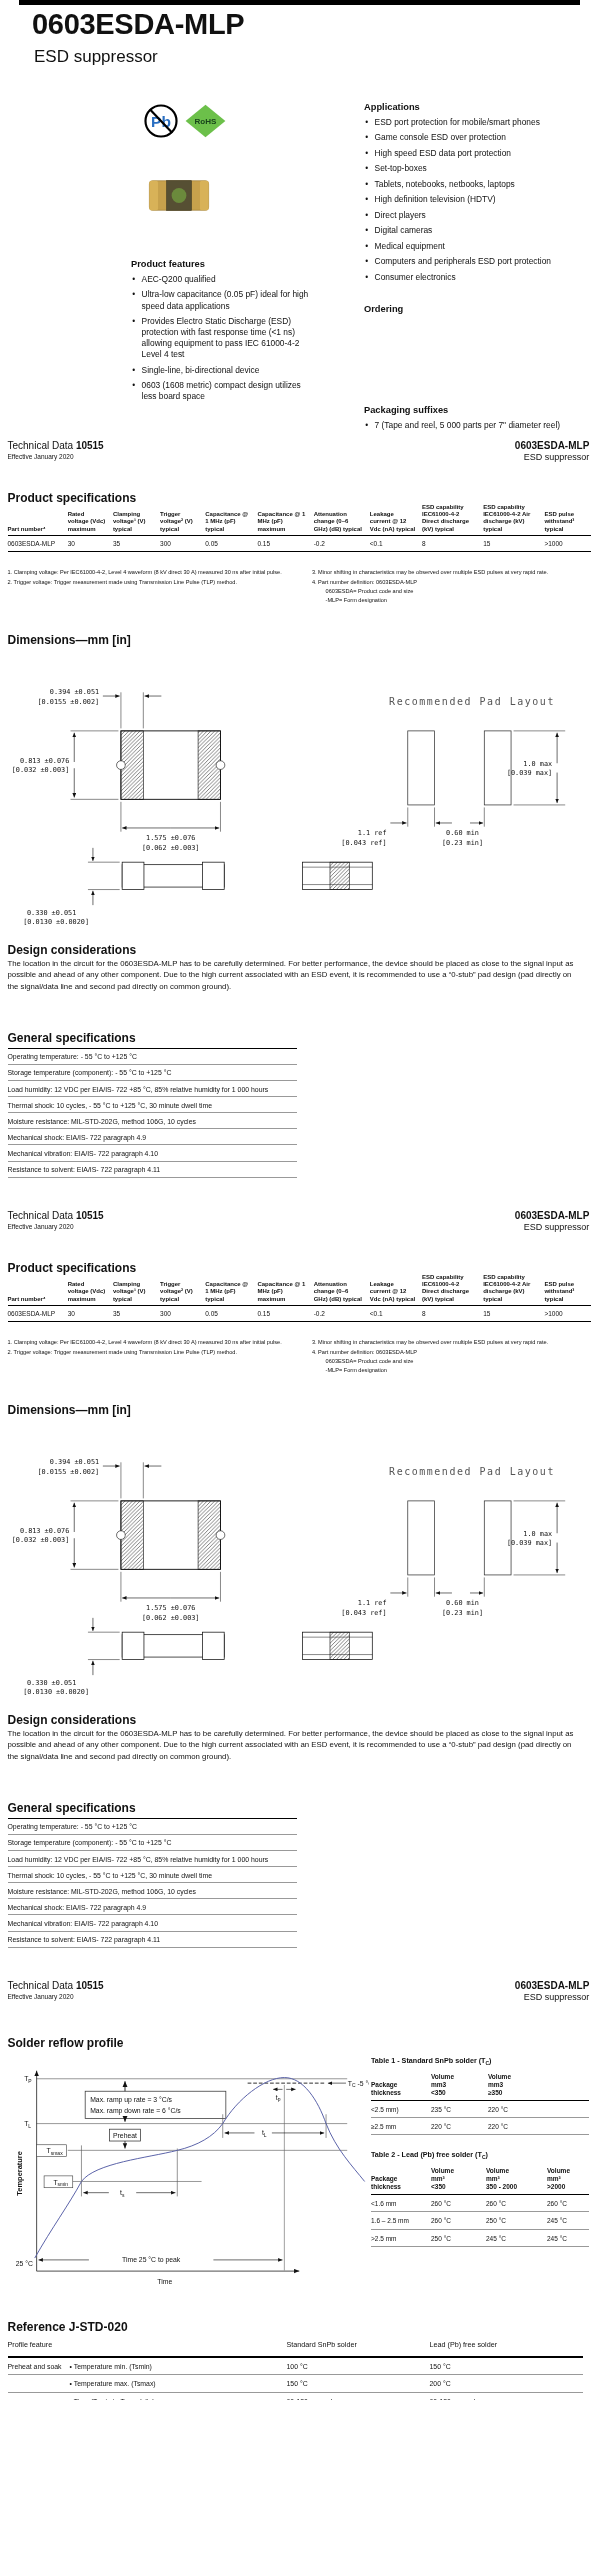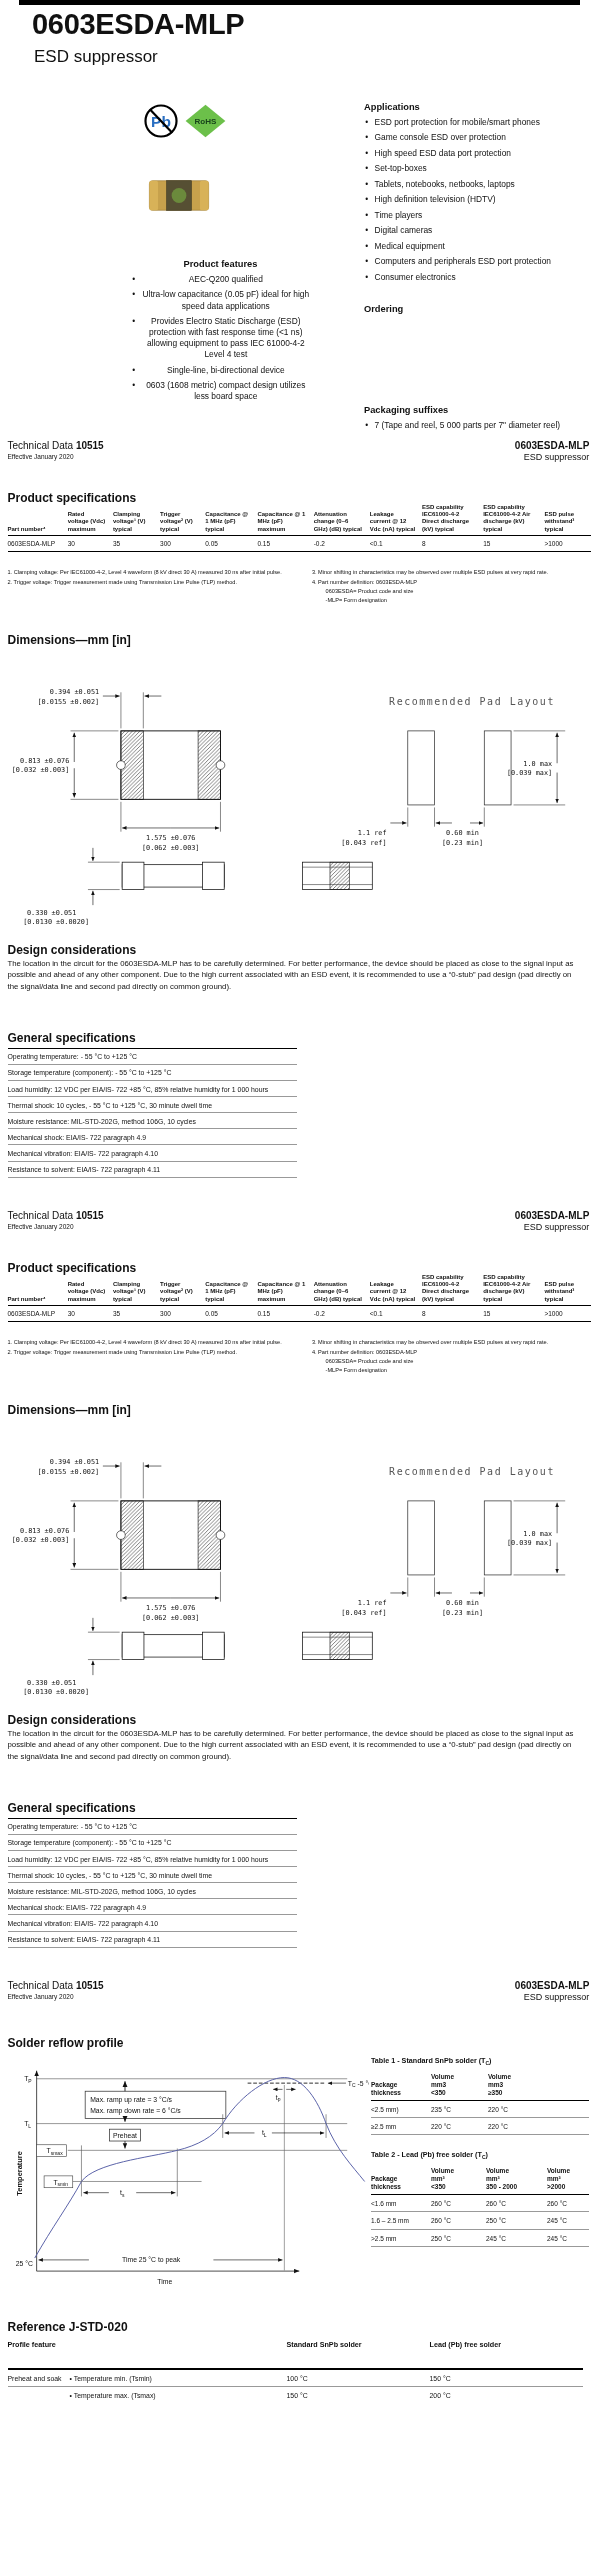--- a/index.html
+++ b/index.html
@@ -7,21 +7,21 @@
          font-family:"Liberation Sans",sans-serif;color:#111;overflow:hidden;}
   section{position:absolute;left:0;width:598px;}
 
   
   .cover{top:0;height:411px;}
   .topbar{position:absolute;left:18.7px;top:0;width:561px;height:5px;background:#000;}
   .title{position:absolute;left:32px;top:7.5px;font-size:29px;font-weight:bold;letter-spacing:-0.3px;}
   .subtitle{position:absolute;left:34px;top:47px;font-size:17px;}
   .marks{position:absolute;left:143px;top:103px;display:flex;gap:6.2px;align-items:center;}
   .photo{position:absolute;left:148px;top:177px;}
-  .features{position:absolute;left:131px;top:259px;width:179px;text-align:center;}
+  .features{position:absolute;left:131px;top:259px;width:179px;}
   .apps{position:absolute;left:364px;top:102px;width:225px;}
   .ordering{position:absolute;left:364px;top:304px;width:225px;}
   .packaging{position:absolute;left:364px;top:370px;width:225px;margin-top:35px;}
   .sec{font-size:9.3px;font-weight:bold;margin:0 0 5px 0;}
   ul.b{list-style:none;margin:0;padding:0;font-size:8.4px;line-height:1.32;}
   ul.b li{position:relative;padding-left:10.6px;margin-bottom:4.4px;}
   ul.b li:before{content:"\2022";position:absolute;left:1.2px;}
 
   
   .spec-page{height:770px;}
@@ -56,21 +56,21 @@
   .bax{font-size:12px;font-weight:bold;fill:#111;}
   .solder-tables{position:absolute;left:371px;top:105px;width:218px;}
   .stbl{margin-bottom:15px;}
   .stbl .ttl{font-size:7.2px;font-weight:bold;margin-bottom:6.2px;}
   .subx{font-size:5px;vertical-align:sub;}
   .t1g{display:grid;grid-template-columns:60px 57px 39px;}
   .t2g{display:grid;grid-template-columns:60px 55px 61px 40px;}
   .shead{font-size:6.5px;font-weight:bold;line-height:1.25;white-space:pre-line;border-bottom:1.9px solid #000;padding-bottom:2.5px;align-items:end;}
   .srow{font-size:6.5px;padding:5px 0 4.4px 0;border-bottom:0.6px solid #999;}
   .jstd{position:absolute;left:7.5px;top:389px;width:575px;font-size:6.9px;}
-  .j-head{display:grid;grid-template-columns:279px 143px 153px;font-weight:bold;font-size:7.2px;padding-bottom:19px;border-bottom:2.5px solid #000;}
+  .j-head{display:grid;grid-template-columns:279px 143px 153px;font-weight:normal;font-size:7.2px;padding-bottom:7px;border-bottom:2.5px solid #000;}
   .j-row{display:grid;grid-template-columns:279px 143px 153px;padding:5px 0 4.4px 0;border-bottom:0.6px solid #999;}
   .j-row .v{white-space:pre-line;}
   .jf{display:flex;} .jf .fm{width:62px;flex:none;white-space:pre-line;} .jf .fb{flex:1;}
   .j-note{margin-top:12.5px;font-size:6px;}
 </style>
 </head>
 <body>
 
 <div class="sheet">
 
@@ -112,21 +112,21 @@
 
     <div class="apps">
       <div class="sec">Applications</div>
       <ul class="b">
         <li>ESD port protection for mobile/smart phones</li>
         <li>Game console ESD over protection</li>
         <li>High speed ESD data port protection</li>
         <li>Set-top-boxes</li>
         <li>Tablets, notebooks, netbooks, laptops</li>
         <li>High definition television (HDTV)</li>
-        <li>Time players</li>
+        <li>Direct players</li>
         <li>Digital cameras</li>
         <li>Medical equipment</li>
         <li>Computers and peripherals ESD port protection</li>
         <li>Consumer electronics</li>
       </ul>
     </div>
 
     <div class="ordering">
       <div class="sec">Ordering</div>
     </div>

